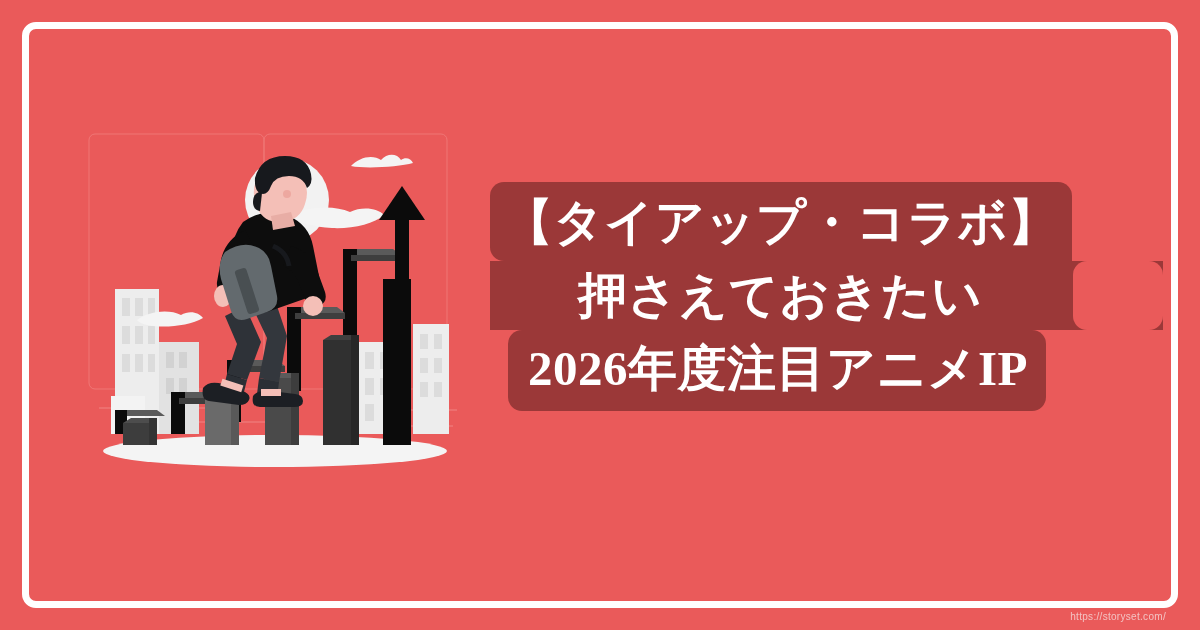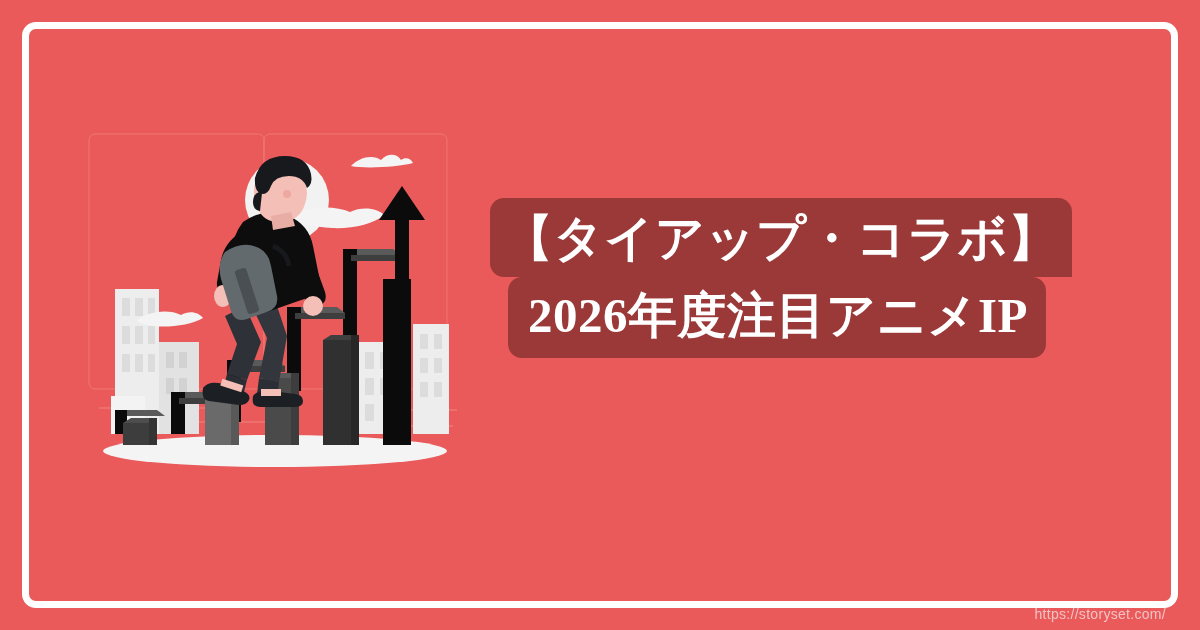--- a/index.html
+++ b/index.html
@@ -44,21 +44,20 @@
   .hl-line {
     position:relative;
     background:#9b3838;
     color:#ffffff;
     font-size:49px;
     font-weight:bold;
     line-height:1.0;
     letter-spacing:0.5px;
     white-space:nowrap;
     display:block;
-    margin-top:16px;
   }
   .hl-1 {
     border-radius:14px 14px 0 14px;
     padding:16px 14px 14px 14px;
     margin-left:0px;
   }
   .hl-2 {
     border-radius:0 0 0 0;
     padding:10px 22px 10px 88px;
     margin-left:-0px;
@@ -91,21 +90,21 @@
     padding:14px 18px 18px 20px;
     margin-left:18px;
     margin-top:0px;
     font-family:Liberation Serif, serif;
   }
 
   
   #watermark {
     position:absolute;
     right:34px; bottom:8px;
-    font-size:14px;
+    font-size:10px;
     color:#f3c2c2;
     letter-spacing:0.3px;
   }
 </style>
 </head>
 <body>
 
 <div id="canvas">
 
   <div id="frame"></div>
@@ -246,18 +245,21 @@
 
         <path d="M150 132 q18-12 34-4 q10 5 12 18 l6 30 q2 12-10 16 l-20 7 q-12 4-16-8 l-10-32 q-4-16 4-27z" fill="#636a6e"></path>
         <rect x="166" y="148" width="12" height="46" rx="3" transform="rotate(-18 172 171)" fill="#494f52"></rect>
         <path d="M198 126 q14 6 16 20" stroke="#17191d" stroke-width="5" fill="none"></path>
       </g>
     </svg>
   </div>
 
   <div id="headline">
     <span class="hl-line hl-1">【タイアップ・コラボ】</span>
+    <div class="hl-2-wrap">
+      <span class="hl-line hl-2">押さえておきたい</span>
+    </div>
     <span class="hl-line hl-3">2026年度注目アニメIP</span>
   </div>
 
   <div id="watermark">https://storyset.com/</div>
 
 </div>
 
 </body></html>

